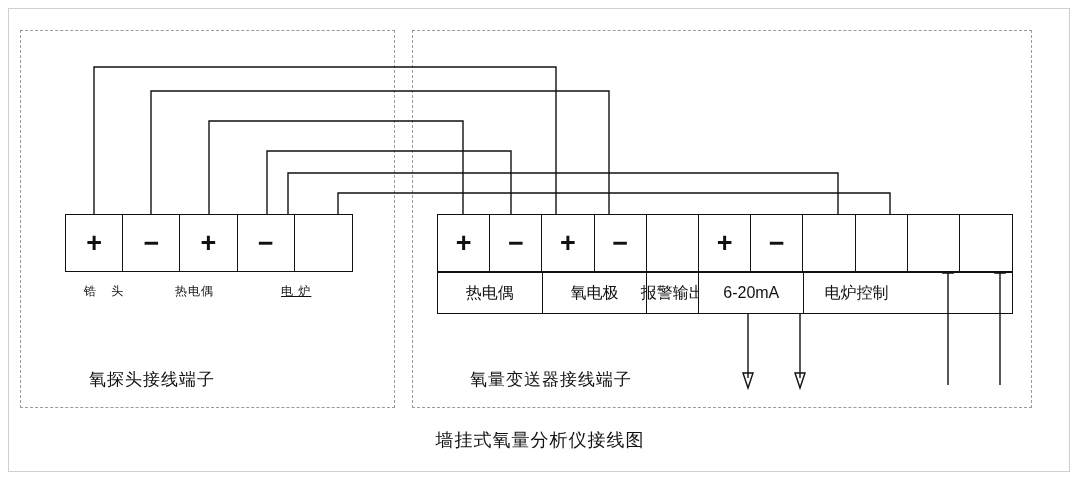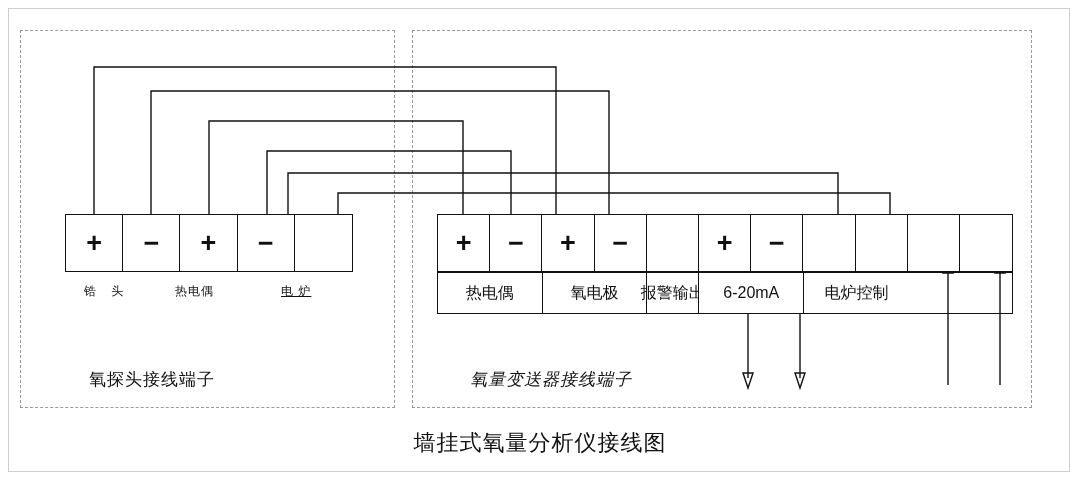--- a/index.html
+++ b/index.html
@@ -127,29 +127,29 @@
   }
   #trans-label-strip .lcell:last-child { border-right: none; }
 
   .box-caption {
     position: absolute;
     font-size: 17px;
     color: #111;
     white-space: nowrap;
   }
   #probe-caption { left: 89px; top: 368px; letter-spacing: 1px;}
-  #trans-caption { left: 470px; top: 368px; letter-spacing: 1px; font-style: italic;}
+  #trans-caption { left: 470px; top: 368px; letter-spacing: 1px;}
 
   #main-caption {
     position: absolute;
     left: 0;
     right: 0;
     top: 428px;
     text-align: center;
-    font-size: 22px;
+    font-size: 18px;
     color: #111;
     letter-spacing: 1px;
   }
 
   svg.wires {
     position: absolute;
     left: 0;
     top: 0;
     width: 1080px;
     height: 481px;

